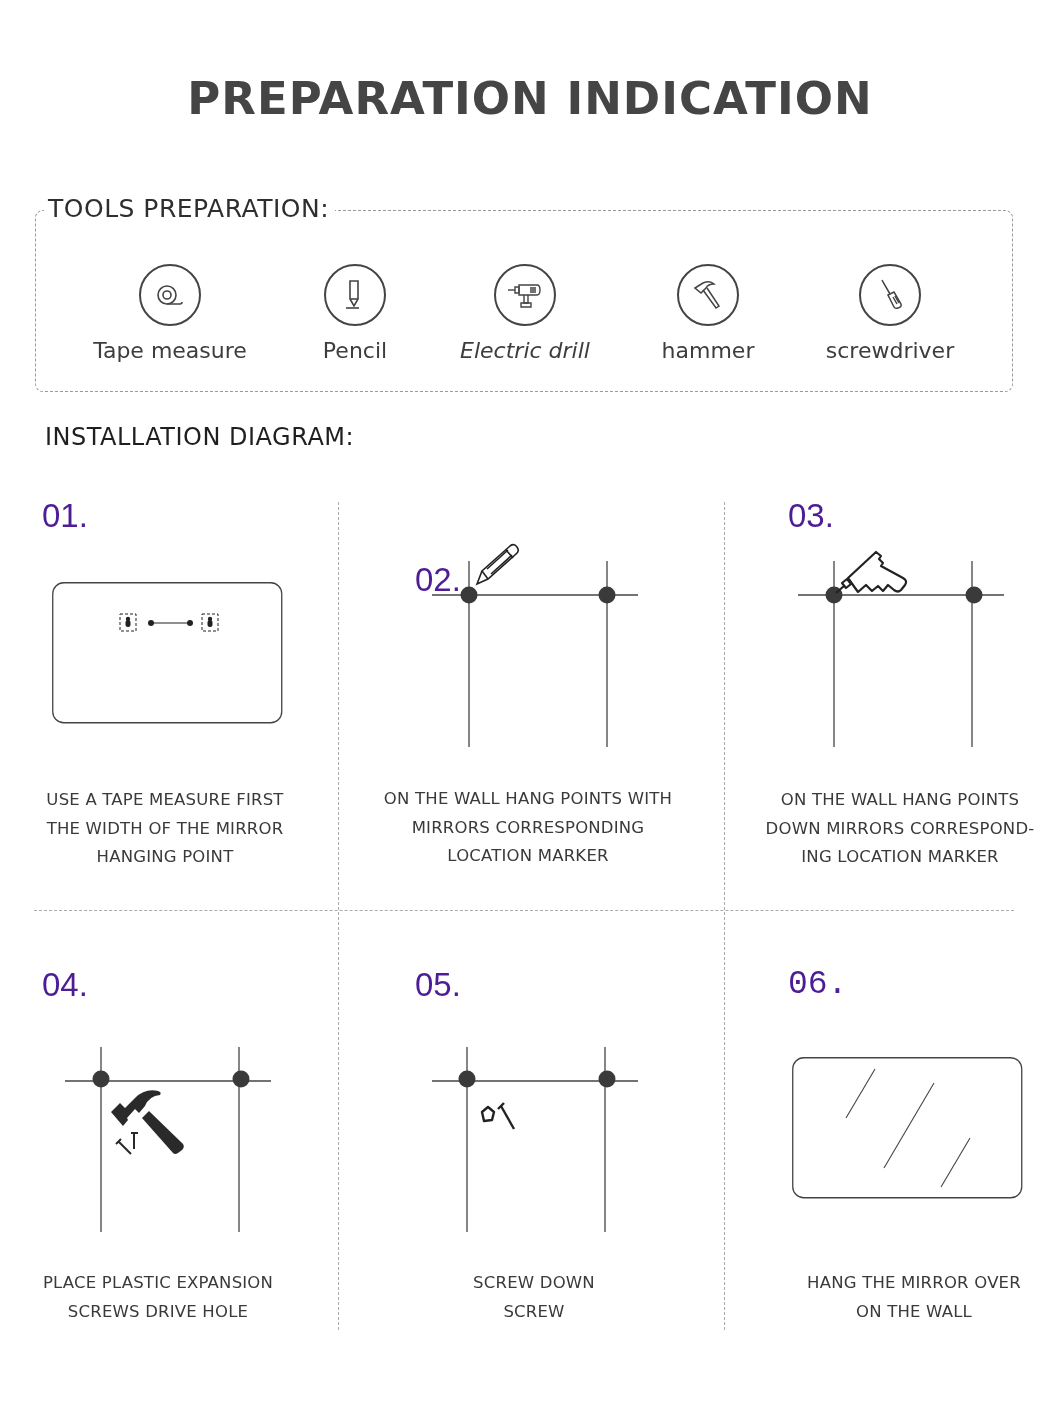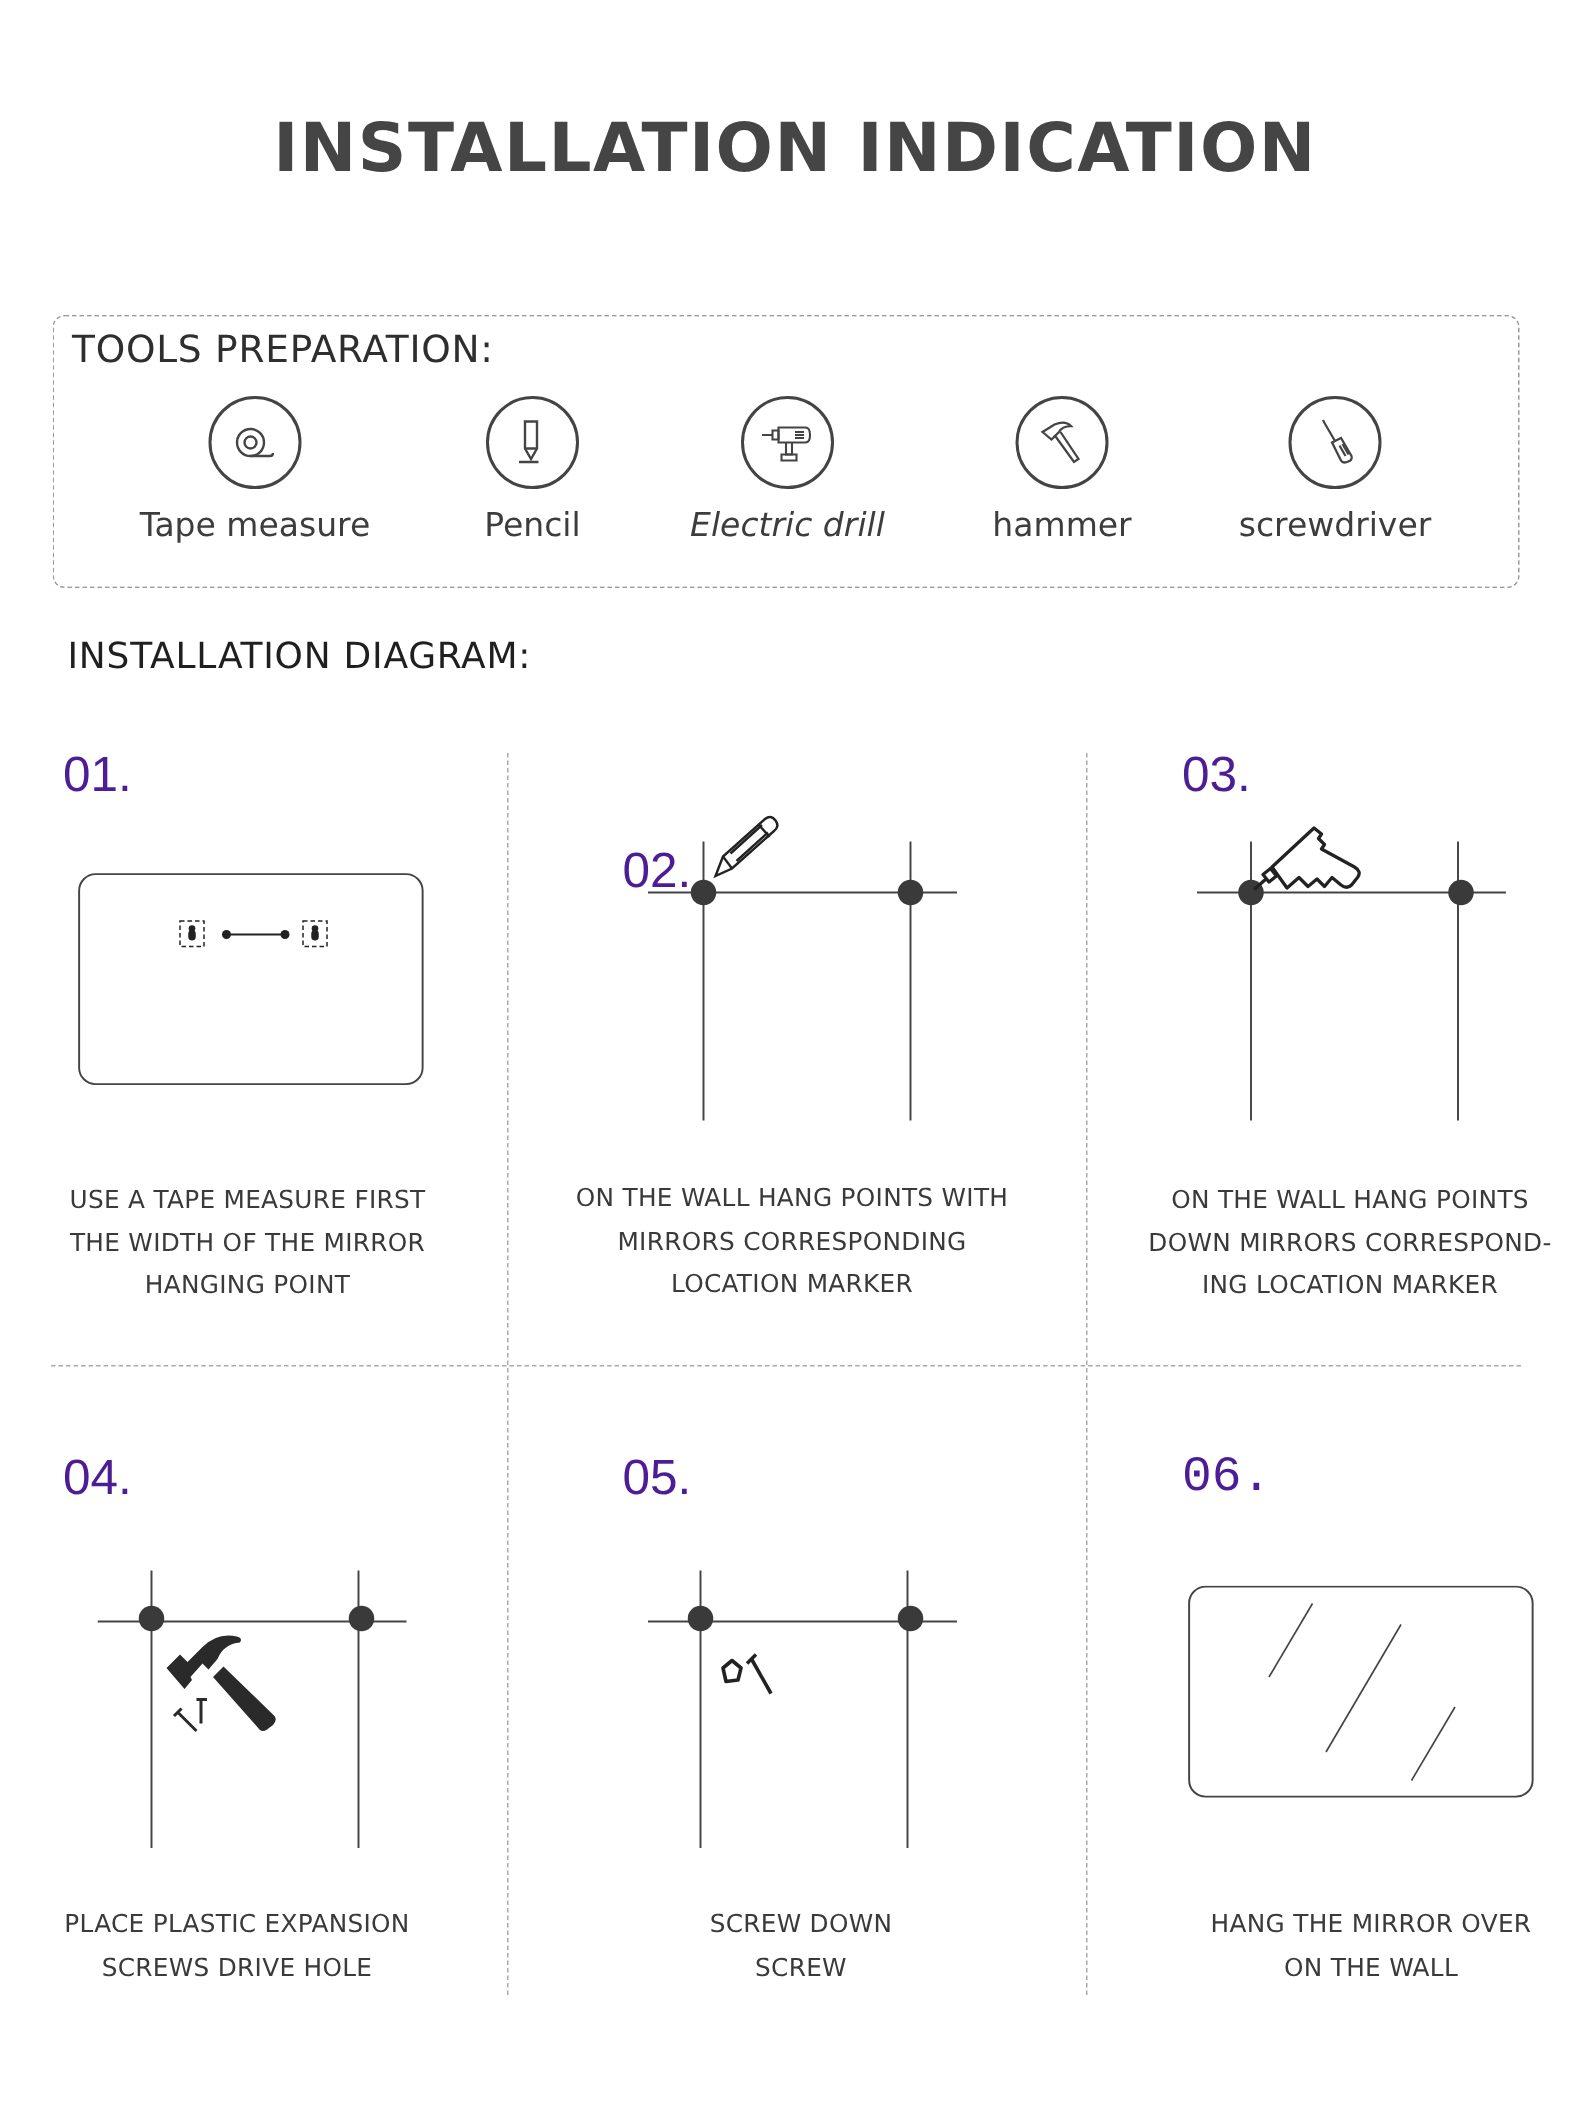--- a/index.html
+++ b/index.html
@@ -4,38 +4,38 @@
 <style>
   html, body { margin: 0; padding: 0; background: #ffffff; }
   body { width: 1060px; height: 1406px; position: relative; overflow: hidden;
          font-family: "DejaVu Sans", "Liberation Sans", sans-serif; color: #3d3d3d; }
   .title { position: absolute; left: 0; top: 72px; width: 1060px; text-align: center;
            font-family: "DejaVu Sans", sans-serif; font-weight: bold; font-size: 45px;
            letter-spacing: 1px; color: #454545; }
   .tools-box { position: absolute; left: 35px; top: 210px; width: 978px; height: 182px;
                border: 1px dashed #9a9a9a; border-radius: 8px; box-sizing: border-box; }
   .tools-label { position: absolute; left: 44px; top: 194px; background: #fff; padding: 0 6px 0 4px;
-                 font-size: 25px; color: #2e2e2e; letter-spacing: 0.5px; margin-top: 24px; }
+                 font-size: 25px; color: #2e2e2e; letter-spacing: 0.5px; }
   .tool { position: absolute; top: 264px; width: 180px; text-align: center; }
   .tool .circle { width: 62px; height: 62px; border: 2px solid #444; border-radius: 50%;
                   margin: 0 auto; box-sizing: border-box; display: flex; align-items: center; justify-content: center; }
   .tool .label { margin-top: 12px; font-size: 22px; color: #3d3d3d; white-space: nowrap; }
   .diagram-label { position: absolute; left: 45px; top: 423px; font-size: 24px; color: #1f1f1f; letter-spacing: 0.5px; }
   .vdiv { position: absolute; width: 0; border-left: 1px dashed #aaa; }
   .hdiv { position: absolute; height: 0; border-top: 1px dashed #aaa; }
   .step-num { position: absolute; font-family: "Liberation Sans", sans-serif; font-size: 33px; color: #4c1d95; }
   .step-text { position: absolute; width: 320px; text-align: center; font-size: 16.5px; line-height: 28.5px;
                color: #3a3a3a; letter-spacing: 0.2px; }
   .fig { position: absolute; }
   svg { display: block; }
 </style>
 </head>
 <body>
 
-<div class="title">INSTALLATION INDICATION</div>
+<div class="title">PREPARATION INDICATION</div>
 
 <div class="tools-box"></div>
 <div class="tools-label">TOOLS PREPARATION:</div>
 
 <div class="tool" style="left:80px;">
   <div class="circle">
     <svg width="40" height="40" viewBox="0 0 40 40" fill="none" stroke="#444" stroke-width="1.6">
       <circle cx="17" cy="20" r="9"></circle>
       <circle cx="17" cy="20" r="4"></circle>
       <path d="M17 29 H30 Q32 29 32 27"></path>

